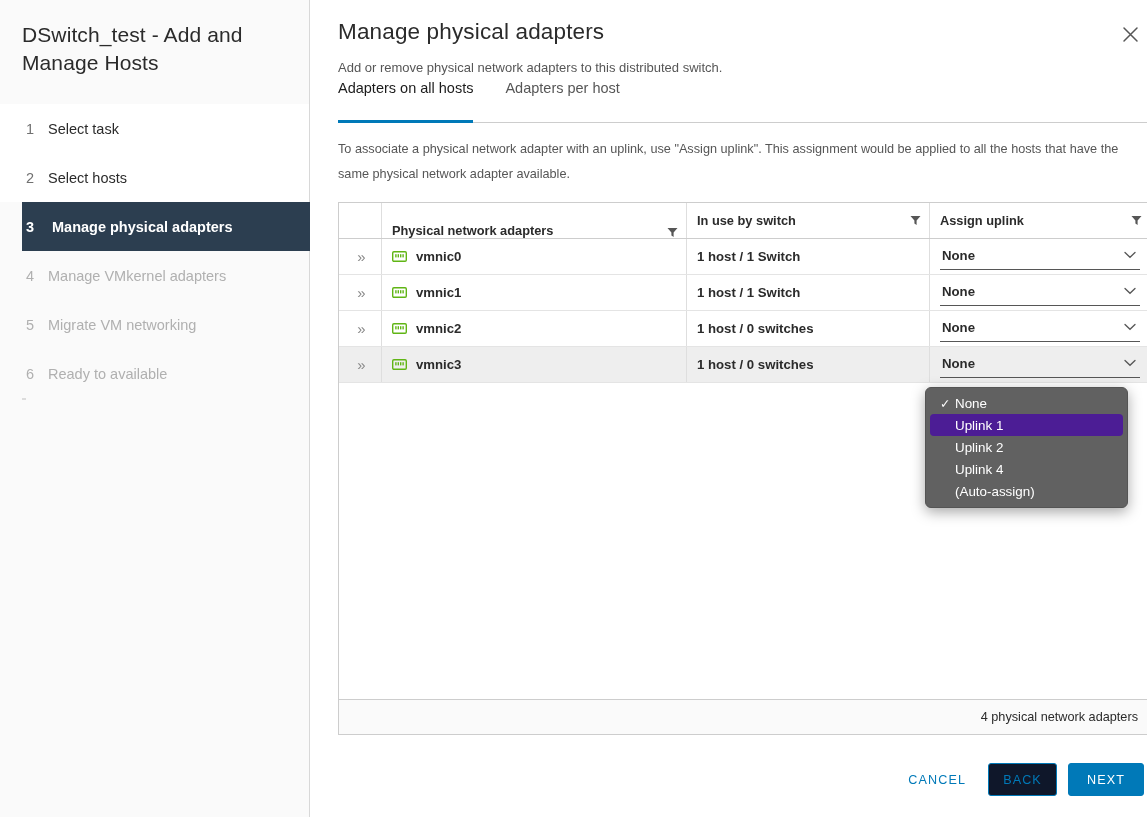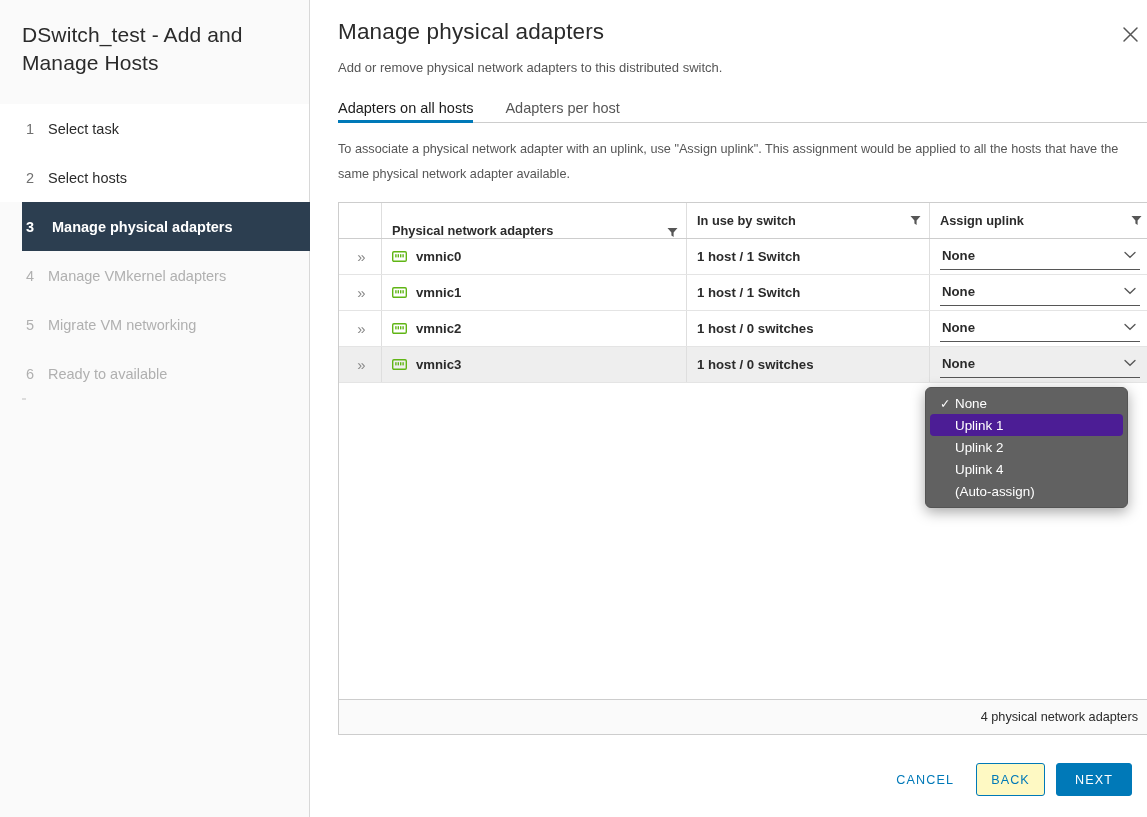--- a/index.html
+++ b/index.html
@@ -106,21 +106,21 @@
     margin-top: 17px;
     display: flex;
     align-items: flex-end;
     border-bottom: 1px solid #cdcdcd;
     width: 819px;
     height: 29px;
   }
   .tab {
     font-size: 14.5px;
     color: #565656;
-    padding: 0 0 4px 0;
+    padding: 0 0 24px 0;
     margin-right: 32px;
     cursor: pointer;
     border-bottom: 3px solid transparent;
     position: relative;
     top: 1px;
   }
   .tab.active { color: #1b1b1b; border-bottom-color: #0079b8; }
 
   .assoc-note {
     margin-top: 14px;
@@ -252,28 +252,28 @@
   .btn {
     font-size: 12.6px;
     letter-spacing: 1.1px;
     font-weight: 400;
     cursor: pointer;
     height: 33px;
     display: flex; align-items: center; justify-content: center;
   }
   .btn-link { color: #0079b8; background: none; border: none; padding: 0 22px; }
   .btn-outline {
-    color: #0079b8; background: #fef9c3;
+    color: #0079b8; background: #0f172a;
     border: 1px solid #0079b8; border-radius: 3px;
     min-width: 69px; padding: 13px 14px; margin-right: 11px;
   }
   .btn-solid {
     color: #ffffff; background: #0079b8;
     border: 1px solid #0079b8; border-radius: 3px;
-    min-width: 76px; padding: 0 14px; margin-right: 25px;
+    min-width: 76px; padding: 0 14px; margin-right: 13px;
   }
 </style>
 </head>
 <body>
 
 <div class="page">
 
   <aside class="sidebar">
     <div class="wizard-title">DSwitch_test - Add and Manage Hosts</div>
 

